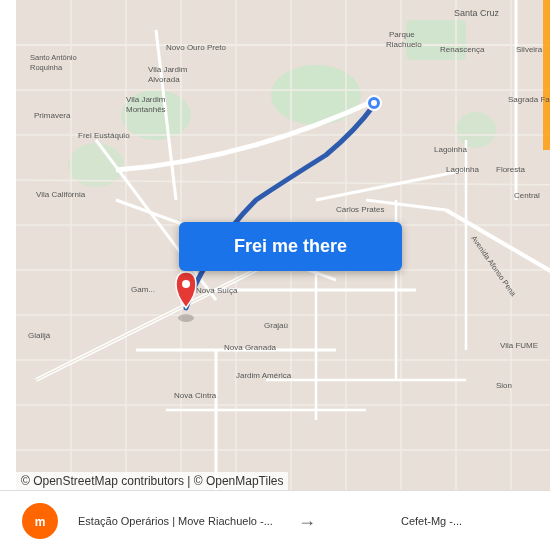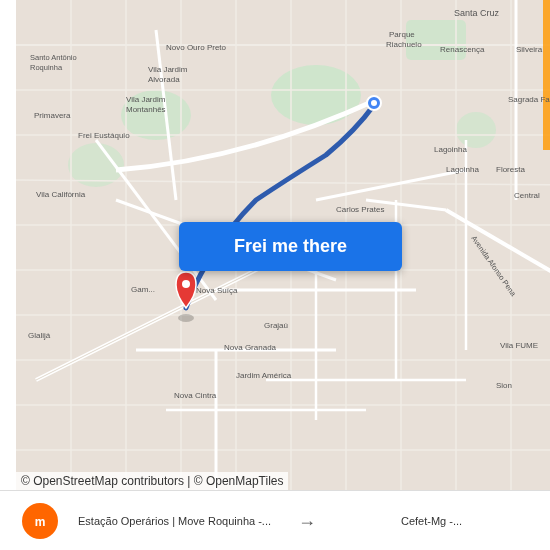--- a/index.html
+++ b/index.html
@@ -241,16 +241,16 @@
 
 <div id="bottom-bar">
   <div id="moovit-logo">
     <div class="moovit-icon">
       <svg width="22" height="22" viewBox="0 0 22 22">
         <circle cx="11" cy="11" r="11" fill="#ff6600"></circle>
         <text x="11" y="15.5" text-anchor="middle" fill="white" font-size="12" font-weight="bold" font-family="Arial">m</text>
       </svg>
     </div>
   </div>
-  <div id="station-from">Estação Operários | Move Roquinha -...</div>
+  <div id="station-from">Estação Operários | Move Riachuelo -...</div>
   <div id="arrow-container">→</div>
   <div id="station-to">Cefet-Mg -...</div>
 </div>
 
 </body></html>

